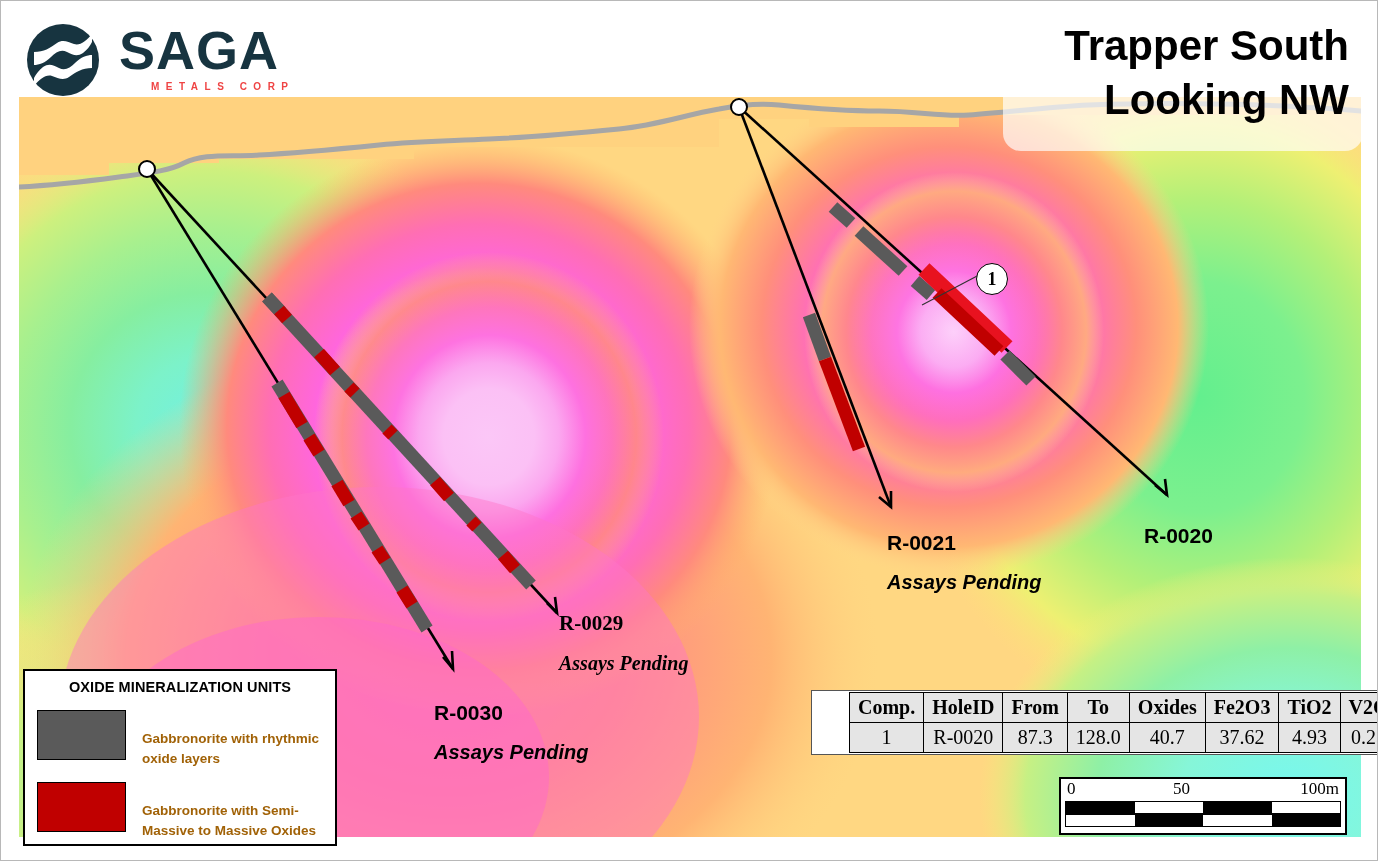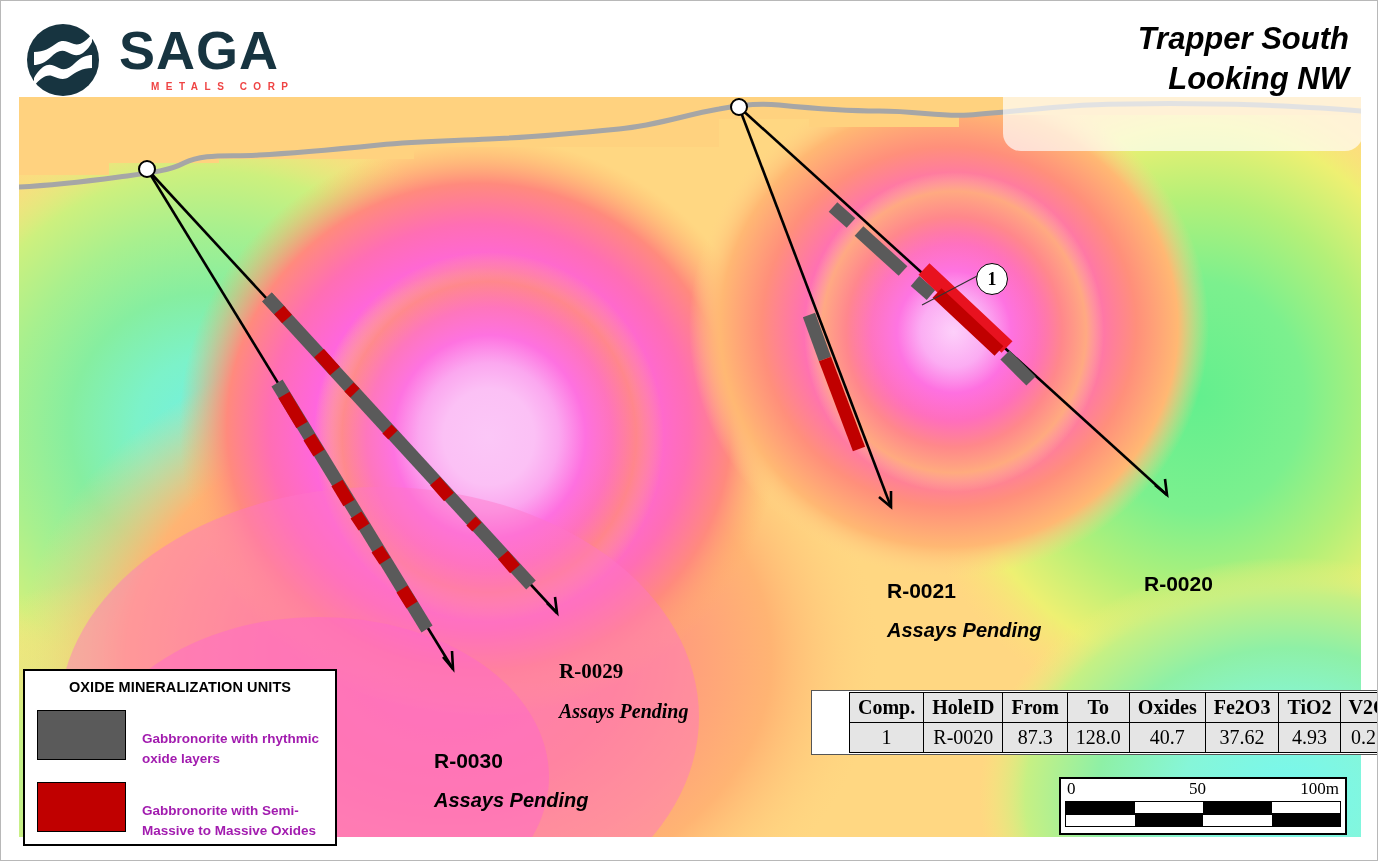--- a/index.html
+++ b/index.html
@@ -50,32 +50,31 @@
     z-index:40;
   }
   #title-bg{
     position:absolute;right:-14px;top:-8px;
     width:360px;height:140px;
     background:rgba(255,255,255,0.68);
     border-radius:18px;
     z-index:-1;
   }
   .title-line{
-    font-size:31px;font-weight:bold;font-style:italic;
+    font-size:42px;font-weight:bold;
     color:#000;line-height:1.28;
     font-family:"Liberation Sans",sans-serif;
     white-space:nowrap;
   }
 
   
   .hole-label{
     position:absolute;z-index:30;
     font-family:"Liberation Sans",sans-serif;
     white-space:nowrap;
-    margin-top:48px;
   }
   .hole-id{
     font-size:21px;font-weight:bold;color:#000;
   }
   .hole-status{
     font-size:20px;font-weight:bold;font-style:italic;color:#000;
     margin-top:16px;
   }
 
   
@@ -97,21 +96,21 @@
     display:flex;align-items:center;
     padding:3px 10px 3px 12px;
   }
   .legend-swatch{
     width:87px;height:48px;
     border:1.5px solid #000;
     flex:0 0 auto;
   }
   .legend-text{
     margin-left:16px;
-    font-size:13.5px;font-weight:bold;color:#a21caf;
+    font-size:13.5px;font-weight:bold;color:#a16207;
     line-height:1.45;
     margin-top:27px;
   }
 
   
   #comp-table-wrap{
     position:absolute;left:810px;top:689px;
     z-index:35;
     background:#fff;
     border:1.5px solid #555;
@@ -406,21 +405,21 @@
           <td>4.93</td>
           <td>0.239</td>
         </tr>
       </tbody>
     </table>
   </div>
 
   <div id="scalebar">
     <div id="scale-ticks">
       <span style="left:6px;">0</span>
-      <span style="left:128px;">50</span>
+      <span style="left:112px;">50</span>
       <span style="right:6px;">100m</span>
     </div>
     <div class="sb-row">
       <div class="sb-cell sb-b"></div>
       <div class="sb-cell sb-w"></div>
       <div class="sb-cell sb-b"></div>
       <div class="sb-cell sb-w"></div>
     </div>
     <div class="sb-row">
       <div class="sb-cell sb-w"></div>

